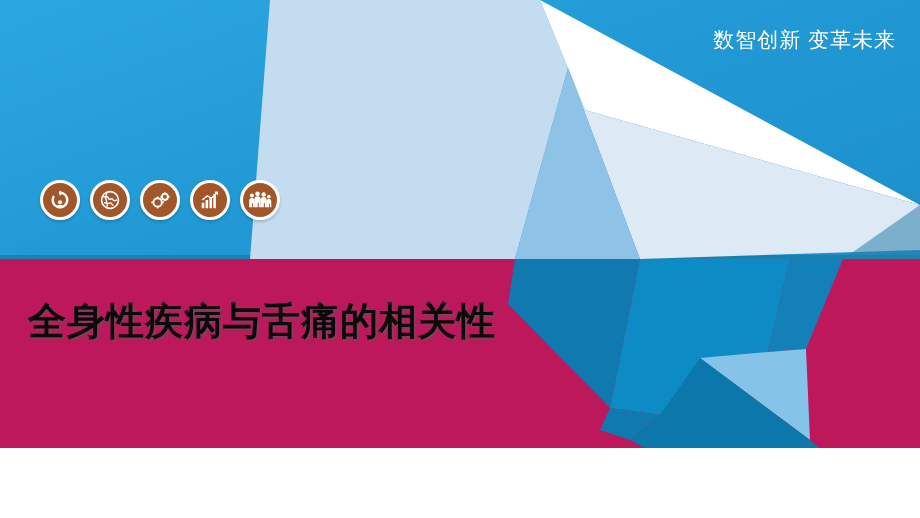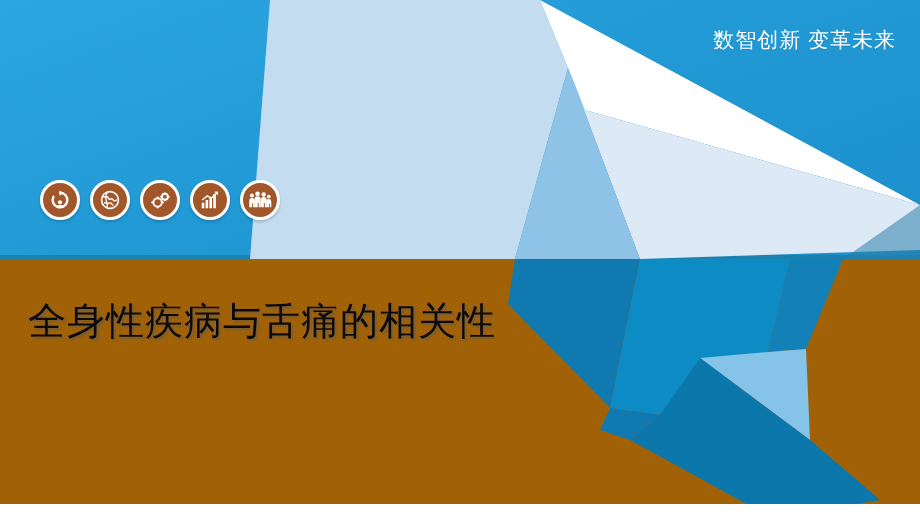--- a/index.html
+++ b/index.html
@@ -7,23 +7,23 @@
     padding: 0;
     background: #ffffff;
   }
   body {
     font-family: "Liberation Sans", sans-serif;
   }
 
   #slide {
     position: relative;
     width: 920px;
-    height: 504px;
+    height: 448px;
     overflow: hidden;
-    background: #a16207;
+    background: #be185d;
   }
 
   
   .band {
     position: absolute;
     left: 0;
     top: 0;
     width: 920px;
     height: 259px;
     background: linear-gradient(160deg, #2ca6e0 0%, #229ad6 45%, #1b8fcb 100%);
@@ -82,21 +82,21 @@
     box-shadow: 0 2px 3px rgba(0,0,0,.18);
   }
   .icon-badge svg { display: block; }
 
   
   .slide-title {
     position: absolute;
     left: 28px;
     top: 296px;
     font-size: 38px;
-    font-weight: normal;
+    font-weight: bold;
     color: #0a0a0a;
     letter-spacing: 1px;
     white-space: nowrap;
     text-shadow: 2px 2px 2px rgba(90,90,90,.55);
     font-family: "DejaVu Sans", "Liberation Sans", sans-serif;
   }
 </style>
 </head>
 <body>
 

